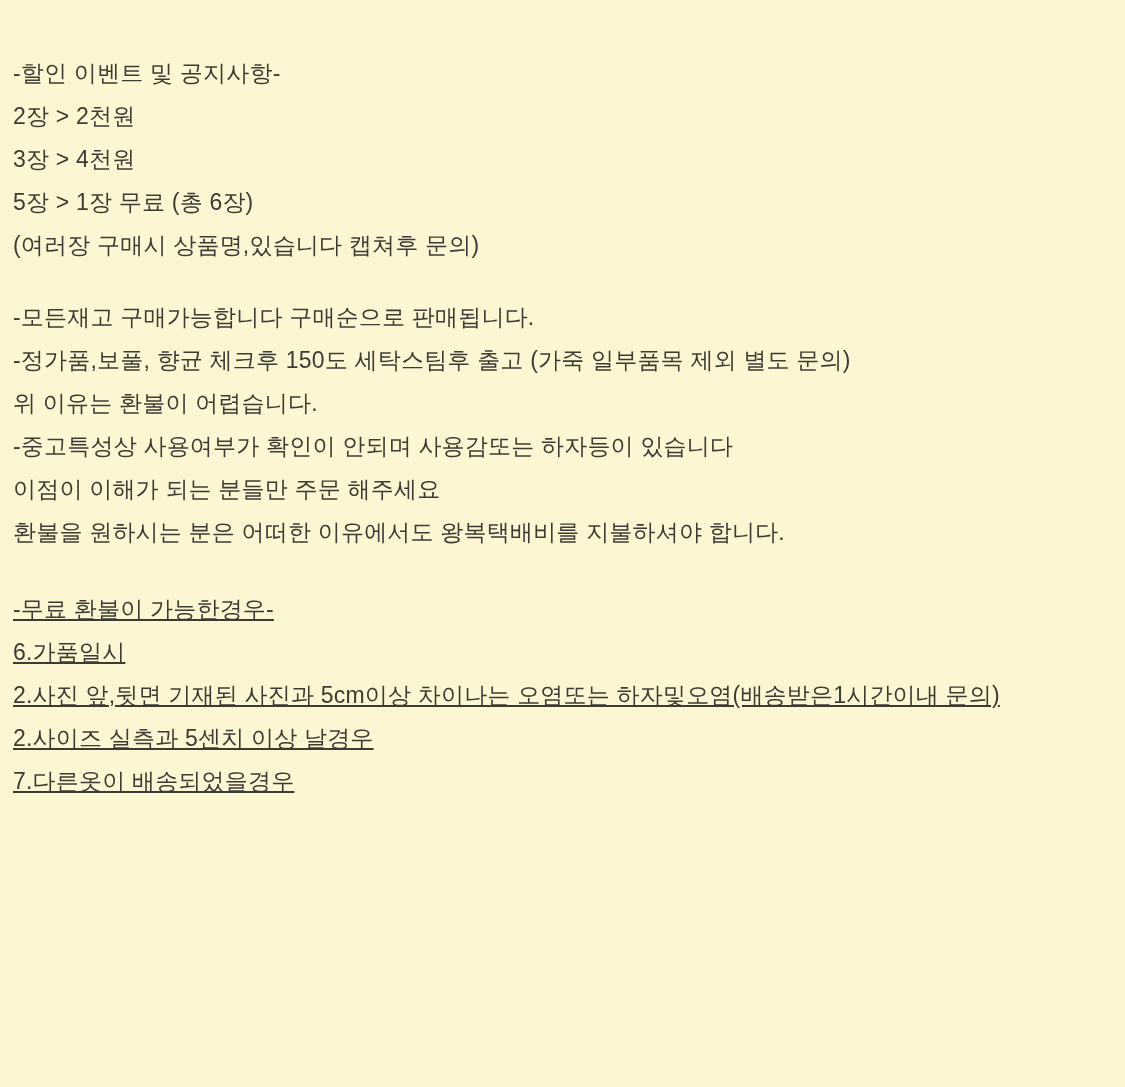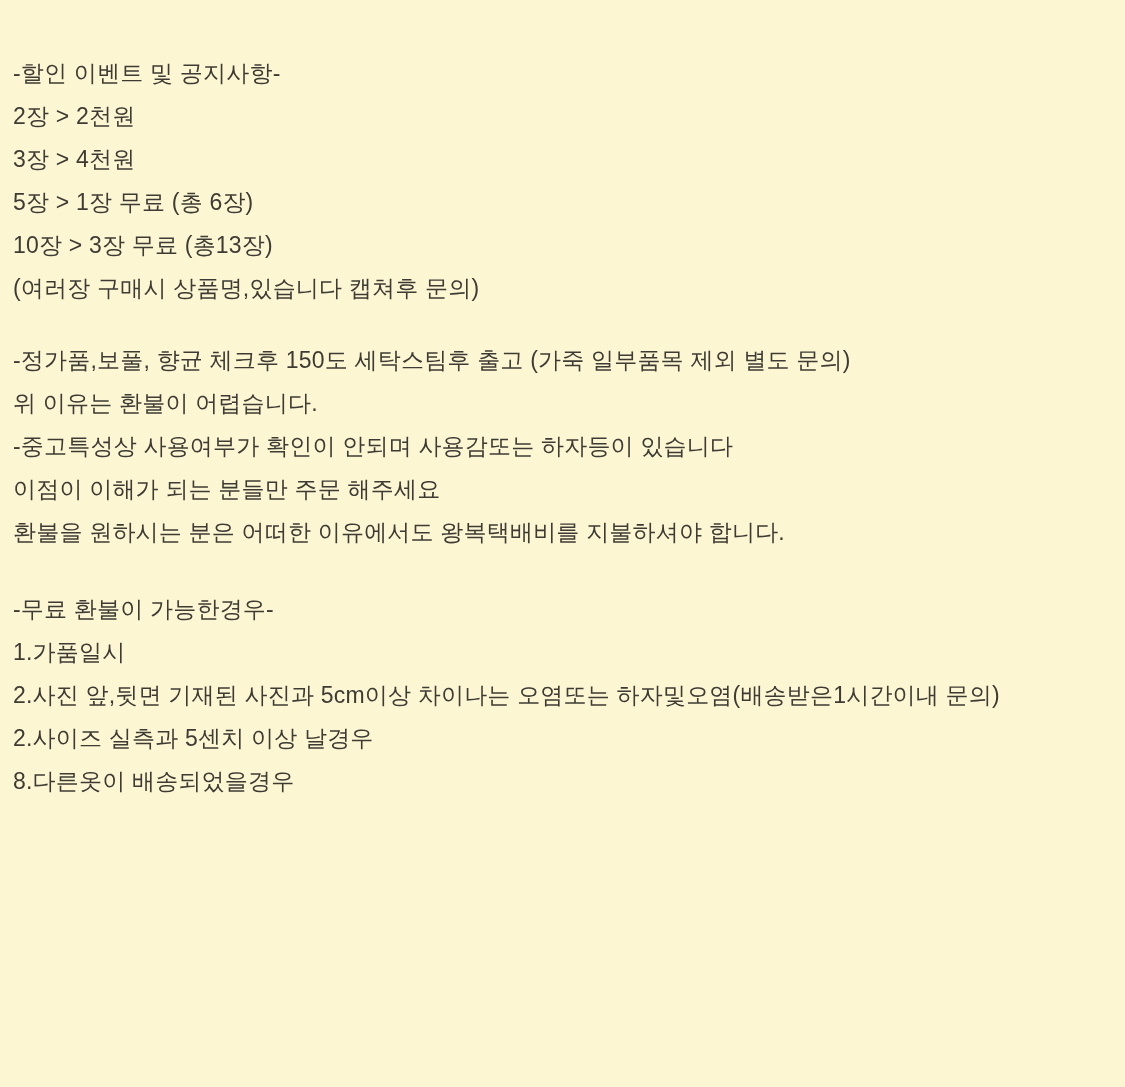--- a/index.html
+++ b/index.html
@@ -18,47 +18,47 @@
     height: 1087px;
     padding: 52px 10px 0 13px;
     color: var(--fg, #3d3b34);
     font-size: 23px;
     line-height: 43px;
     letter-spacing: 0.2px;
     -webkit-font-smoothing: antialiased;
   }
   .block { margin: 0; }
   .block.policy  { margin-top: 29px; }
-  .block.refund  { margin-top: 34px; }
+  .block.refund  { margin-top: 34px; text-decoration: underline; }
   .line { white-space: pre; }
   .line.indent { padding-left: 32px; }
 </style>
 </head>
 <body style="--bg: #fcf6d3; --fg: #3d3b34;">
 
 <div class="canvas">
 
   <section class="block discount">
     <div class="line">-할인 이벤트 및 공지사항-</div>
     <div class="line">2장 &gt; 2천원</div>
     <div class="line">3장 &gt; 4천원</div>
     <div class="line">5장 &gt; 1장 무료 (총 6장)</div>
-    <div class="line">10장 &gt; 3장 무료 (총13장)</div>
     <div class="line">(여러장 구매시 상품명,있습니다 캡쳐후 문의)</div>
   </section>
 
   <section class="block policy">
+    <div class="line">-모든재고 구매가능합니다 구매순으로 판매됩니다.</div>
     <div class="line">-정가품,보풀, 향균 체크후 150도 세탁스팀후 출고 (가죽 일부품목 제외 별도 문의)</div>
     <div class="line">위 이유는 환불이 어렵습니다.</div>
     <div class="line">-중고특성상 사용여부가 확인이 안되며 사용감또는 하자등이 있습니다</div>
     <div class="line">이점이 이해가 되는 분들만 주문 해주세요</div>
     <div class="line">환불을 원하시는 분은 어떠한 이유에서도 왕복택배비를 지불하셔야 합니다.</div>
   </section>
 
   <section class="block refund">
     <div class="line">-무료 환불이 가능한경우-</div>
-    <div class="line">1.가품일시</div>
+    <div class="line">6.가품일시</div>
     <div class="line">2.사진 앞,뒷면 기재된 사진과 5cm이상 차이나는 오염또는 하자및오염(배송받은1시간이내 문의)</div>
     <div class="line">2.사이즈 실측과 5센치 이상 날경우</div>
-    <div class="line">8.다른옷이 배송되었을경우</div>
+    <div class="line">7.다른옷이 배송되었을경우</div>
   </section>
 
 </div>
 
 </body></html>

